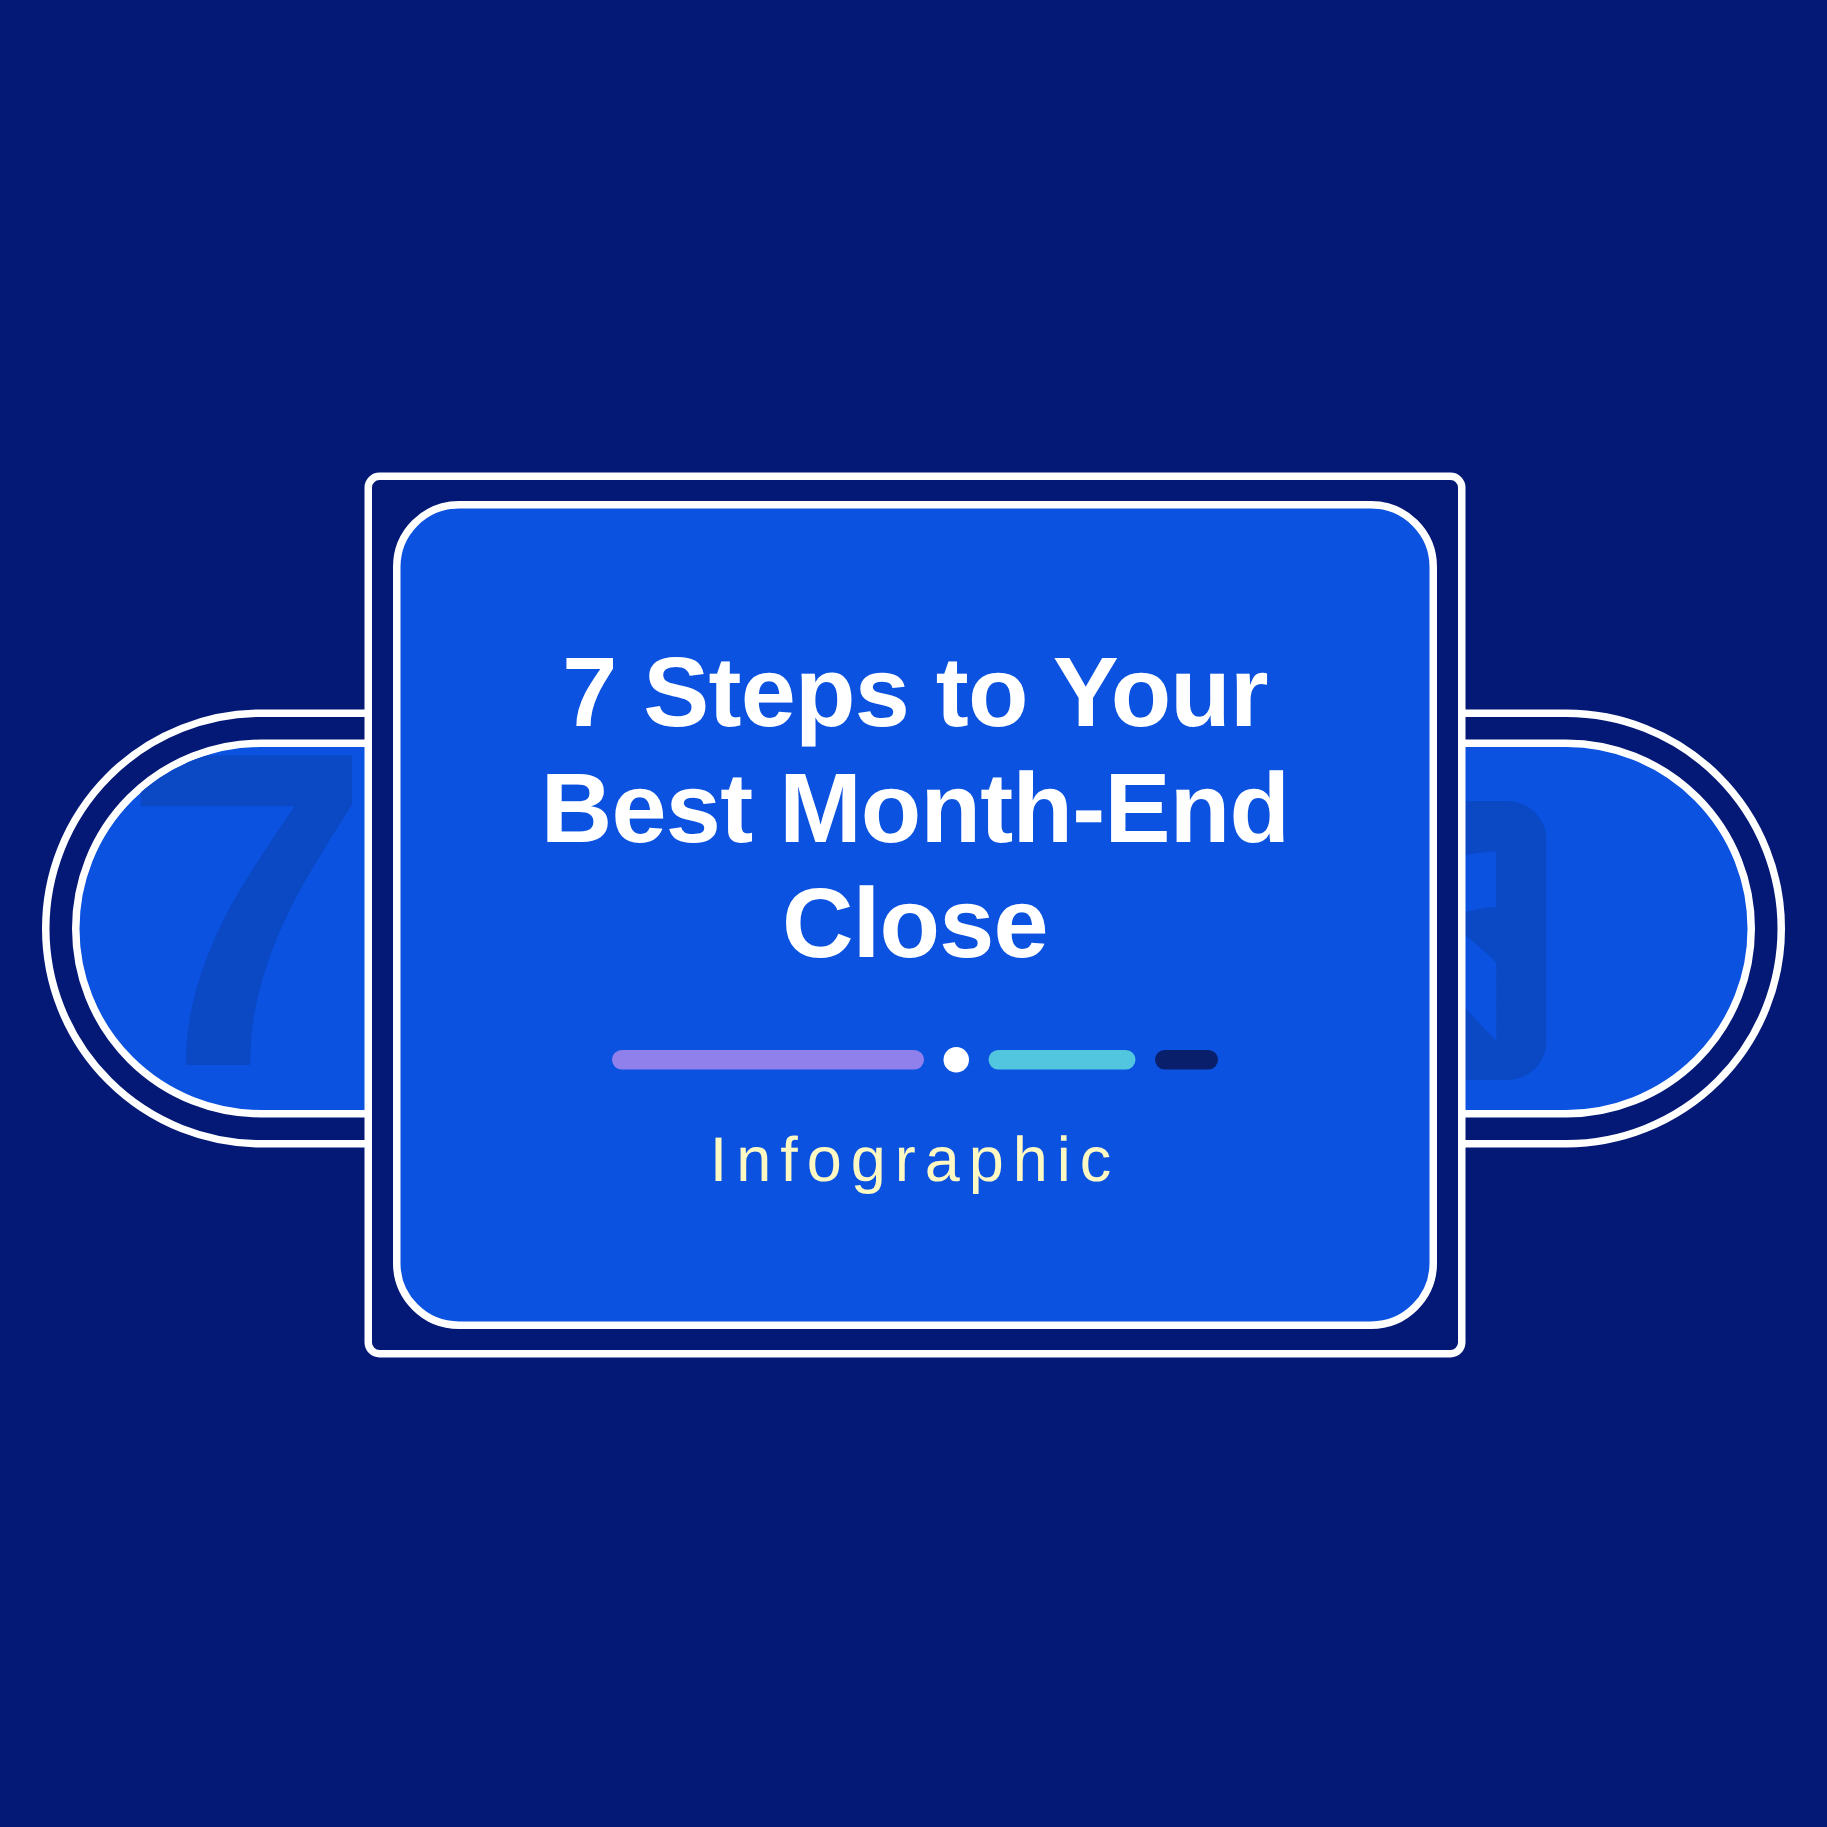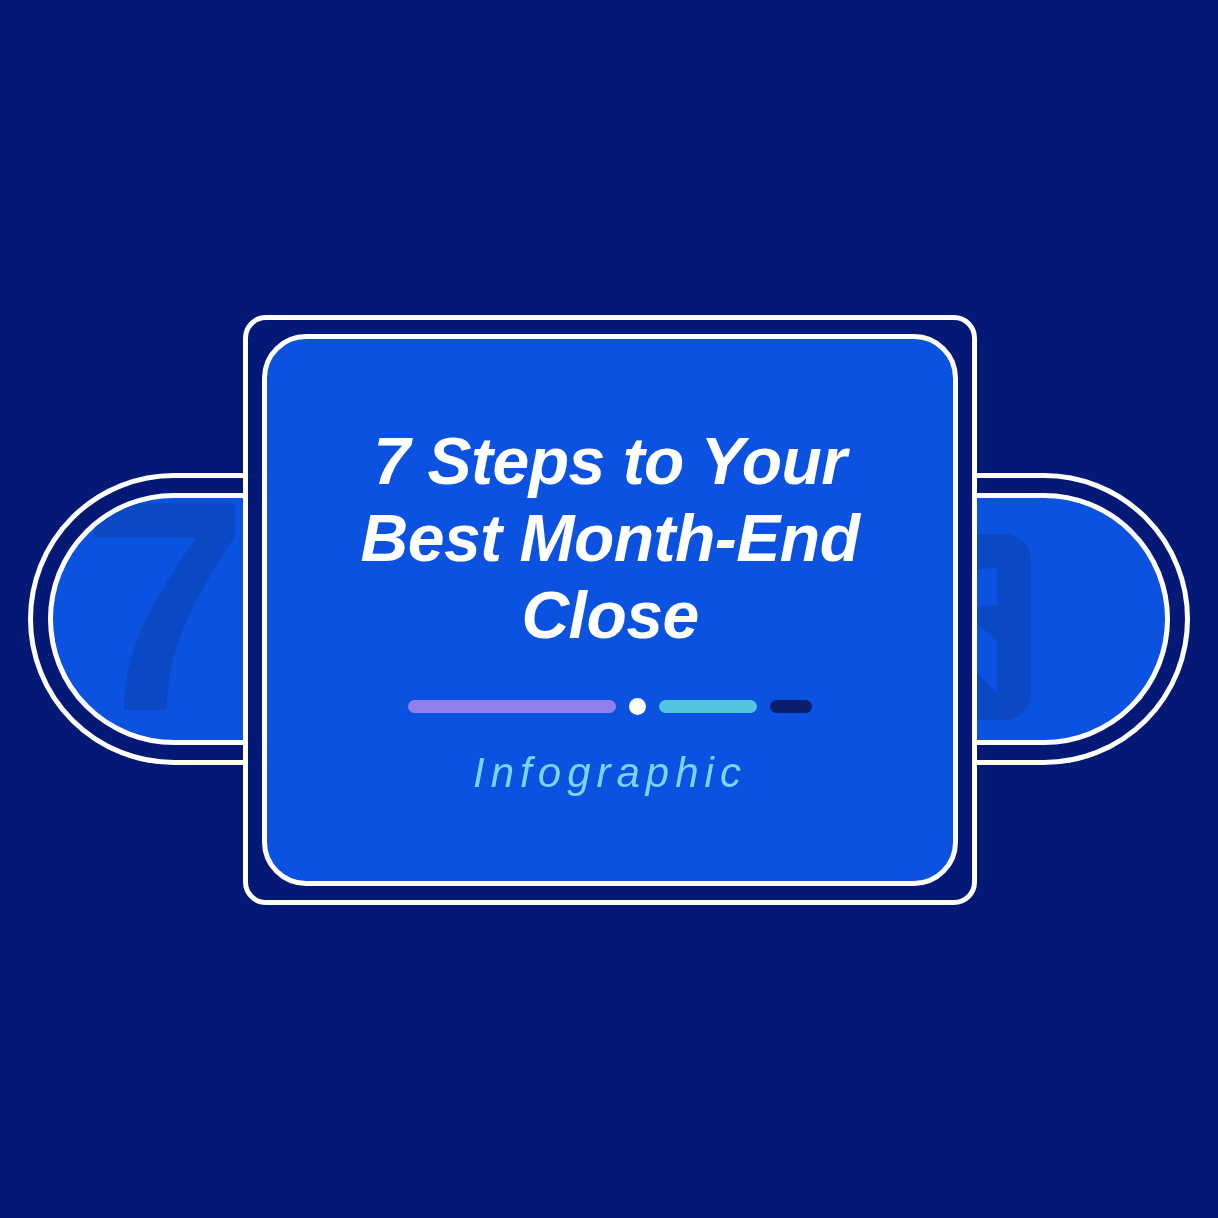--- a/index.html
+++ b/index.html
@@ -66,25 +66,24 @@
     height: 186px;
   }
 
   
   #card-outer {
     position: absolute;
     left: 243px;
     top: 315px;
     width: 734px;
     height: 590px;
-    border-radius: 23px;
+    border-radius: 10px;
     border: 5px solid #ffffff;
     box-sizing: border-box;
     background: #041976;
-    font-style: italic;
   }
   #card-inner {
     position: absolute;
     left: 14px;
     top: 14px;
     right: 14px;
     bottom: 14px;
     border-radius: 44px;
     border: 5px solid #ffffff;
     box-sizing: border-box;
@@ -119,21 +118,21 @@
     border-radius: 7px;
     height: 13px;
     display: block;
   }
   .seg-purple { width: 208px; background: #9080EC; }
   .seg-dot    { width: 17px; height: 17px; border-radius: 50%; background: #ffffff; }
   .seg-cyan   { width: 98px;  background: #52C5DF; }
   .seg-navy   { width: 42px;  background: #0A1F6B; }
 
   #card-subtitle {
-    color: #7dd3fc;
+    color: #fef9c3;
     font-size: 42px;
     font-weight: 500;
     letter-spacing: 6px;
     text-align: center;
     margin: 0;
   }
 </style>
 </head>
 <body>
 

